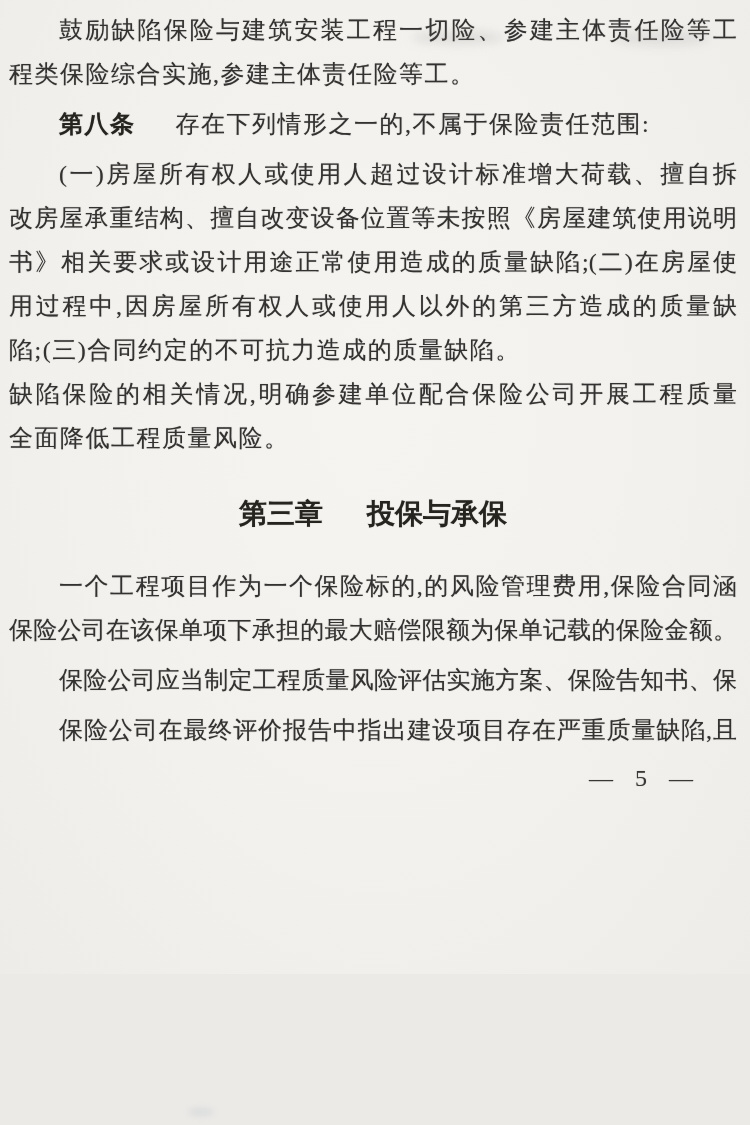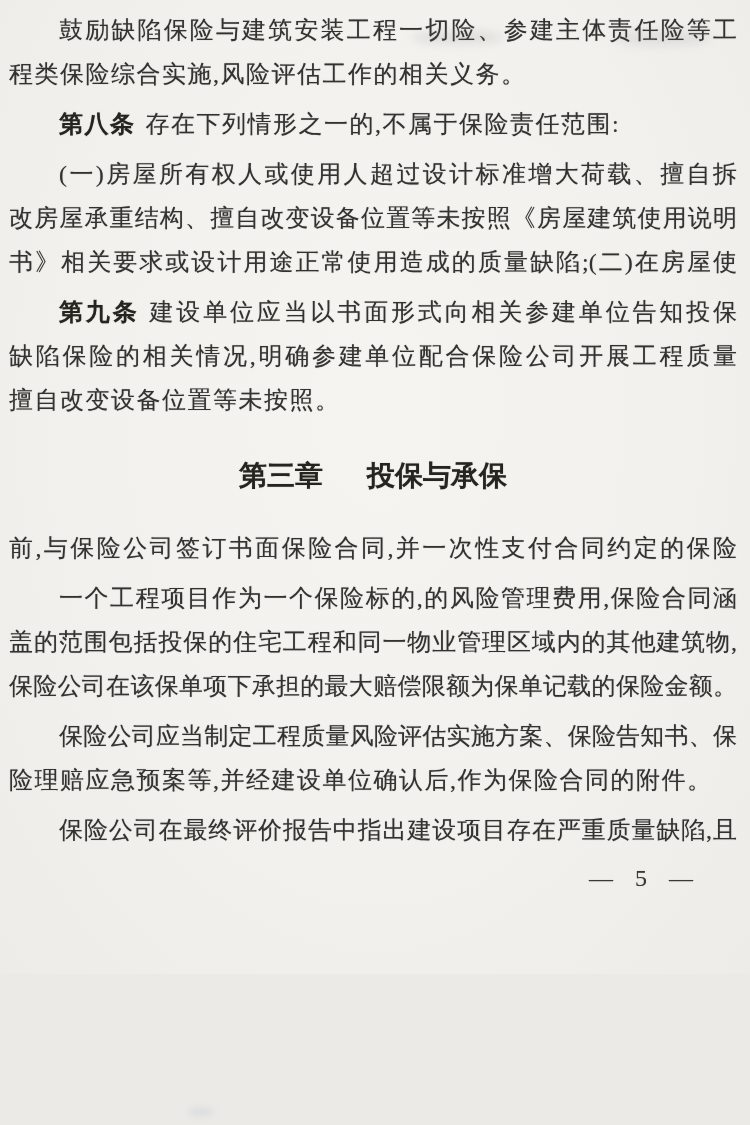--- a/index.html
+++ b/index.html
@@ -15,21 +15,21 @@
   .line {
     height:44px; line-height:44px; overflow:hidden;
     text-shadow:0 0 1px rgba(52,50,48,.45);
   }
   .line:not(.fill) { letter-spacing:1.5px; }
   .fill { text-align:justify; text-align-last:justify; }
   .indent { padding-left:50px; }
   .ps { margin-top:6px; }
   .lead {
     font-family:Liberation Sans, sans-serif;
-    font-weight:700; color:#26241f; margin-right:10px;
+    font-weight:700; color:#26241f; margin-right:40px;
   }
   .chapter {
     margin:32px 0 28px; height:44px; line-height:44px; text-align:center;
     font-family:"Liberation Sans","DejaVu Sans",sans-serif;
     font-weight:700; font-size:28px; color:#26241f;
     text-shadow:0 0 1px rgba(38,36,31,.4);
   }
   .ch-label { margin-right:44px; }
   .pagenum {
     margin-top:10px; height:32px; line-height:32px;
@@ -44,39 +44,37 @@
 </style>
 </head>
 <body>
 
 <div class="page">
   <div class="smudge s1"></div>
   <div class="smudge s2"></div>
   <div class="smudge s3"></div>
 
   <p class="line indent fill">鼓励缺陷保险与建筑安装工程一切险、参建主体责任险等工</p>
-  <p class="line">程类保险综合实施,风险评估工作的相关义务。</p>
+  <p class="line">程类保险综合实施,参建主体责任险等工。</p>
 
   <p class="line indent ps"><span class="lead">第八条</span><span>存在下列情形之一的,不属于保险责任范围:</span></p>
 
   <p class="line indent fill ps">(一)房屋所有权人或使用人超过设计标准增大荷载、擅自拆</p>
   <p class="line fill">改房屋承重结构、擅自改变设备位置等未按照《房屋建筑使用说明</p>
   <p class="line fill">书》相关要求或设计用途正常使用造成的质量缺陷;(二)在房屋使</p>
+  <p class="line fill">用过程中,因房屋所有权人或使用人以外的第三方造成的质量缺</p>
+  <p class="line">陷;(三)合同约定的不可抗力造成的质量缺陷。</p>
 
-  <p class="line indent fill ps"><span class="lead">第九条</span><span>建设单位应当以书面形式向相关参建单位告知投保</span></p>
   <p class="line fill">缺陷保险的相关情况,明确参建单位配合保险公司开展工程质量</p>
-  <p class="line">擅自改变设备位置等未按照。</p>
+  <p class="line">全面降低工程质量风险。</p>
 
   <h2 class="chapter"><span class="ch-label">第三章</span><span class="ch-title">投保与承保</span></h2>
 
-  <p class="line fill">前,与保险公司签订书面保险合同,并一次性支付合同约定的保险</p>
 
   <p class="line indent fill ps">一个工程项目作为一个保险标的,的风险管理费用,保险合同涵</p>
-  <p class="line fill">盖的范围包括投保的住宅工程和同一物业管理区域内的其他建筑物,</p>
   <p class="line fill">保险公司在该保单项下承担的最大赔偿限额为保单记载的保险金额。</p>
 
   <p class="line indent fill ps">保险公司应当制定工程质量风险评估实施方案、保险告知书、保</p>
-  <p class="line">险理赔应急预案等,并经建设单位确认后,作为保险合同的附件。</p>
 
   <p class="line indent fill ps">保险公司在最终评价报告中指出建设项目存在严重质量缺陷,且</p>
 
   <div class="pagenum">— 5 —</div>
 </div>
 
 </body></html>

